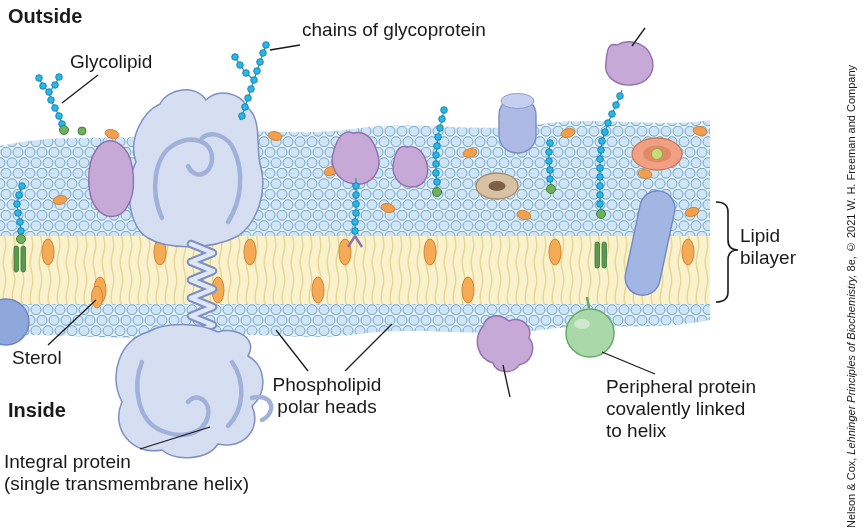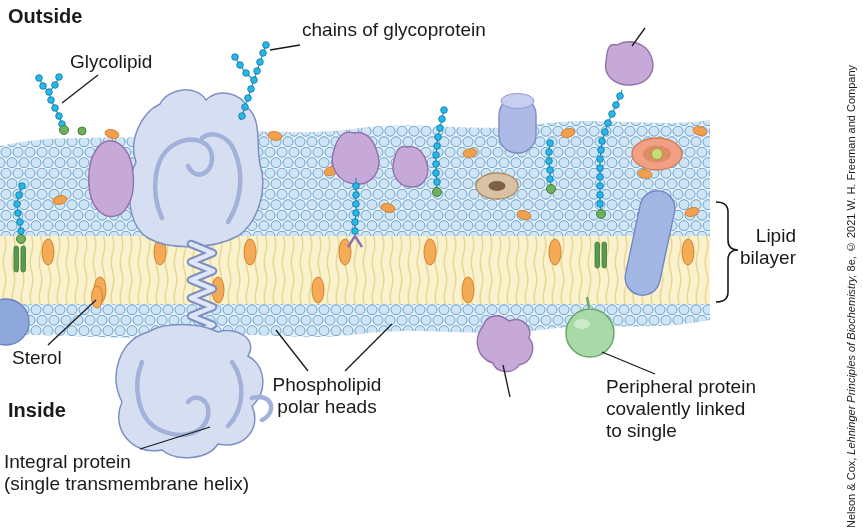--- a/index.html
+++ b/index.html
@@ -247,21 +247,21 @@
 
   <div class="label bold" style="left:8px;top:5px;">Outside</div>
 
   <div class="label" style="left:70px;top:51px;">Glycolipid</div>
 
   <div class="label" style="left:302px;top:19px;">
     <div>chains of glycoprotein</div>
   </div>
 
 
-  <div class="label" style="left:740px;top:225px;text-align:right;">
+  <div class="label" style="left:740px;top:225px;">
     <div>Lipid</div>
     <div>bilayer</div>
   </div>
 
   <div class="label" style="left:12px;top:347px;">Sterol</div>
 
   <div class="label center" style="left:252px;top:374px;width:150px;">
     <div>Phospholipid</div>
     <div>polar heads</div>
   </div>
@@ -270,20 +270,20 @@
 
   <div class="label" style="left:4px;top:451px;">
     <div>Integral protein</div>
     <div>(single transmembrane helix)</div>
   </div>
 
 
   <div class="label" style="left:606px;top:376px;">
     <div>Peripheral protein</div>
     <div>covalently linked</div>
-    <div>to single</div>
+    <div>to helix</div>
   </div>
 
   <div class="attr">
     <span>Nelson &amp; Cox, </span><span class="it">Lehninger Principles of Biochemistry,</span><span> 8e, © 2021 W. H. Freeman and Company</span>
   </div>
 
 </div>
 
 </body></html>

